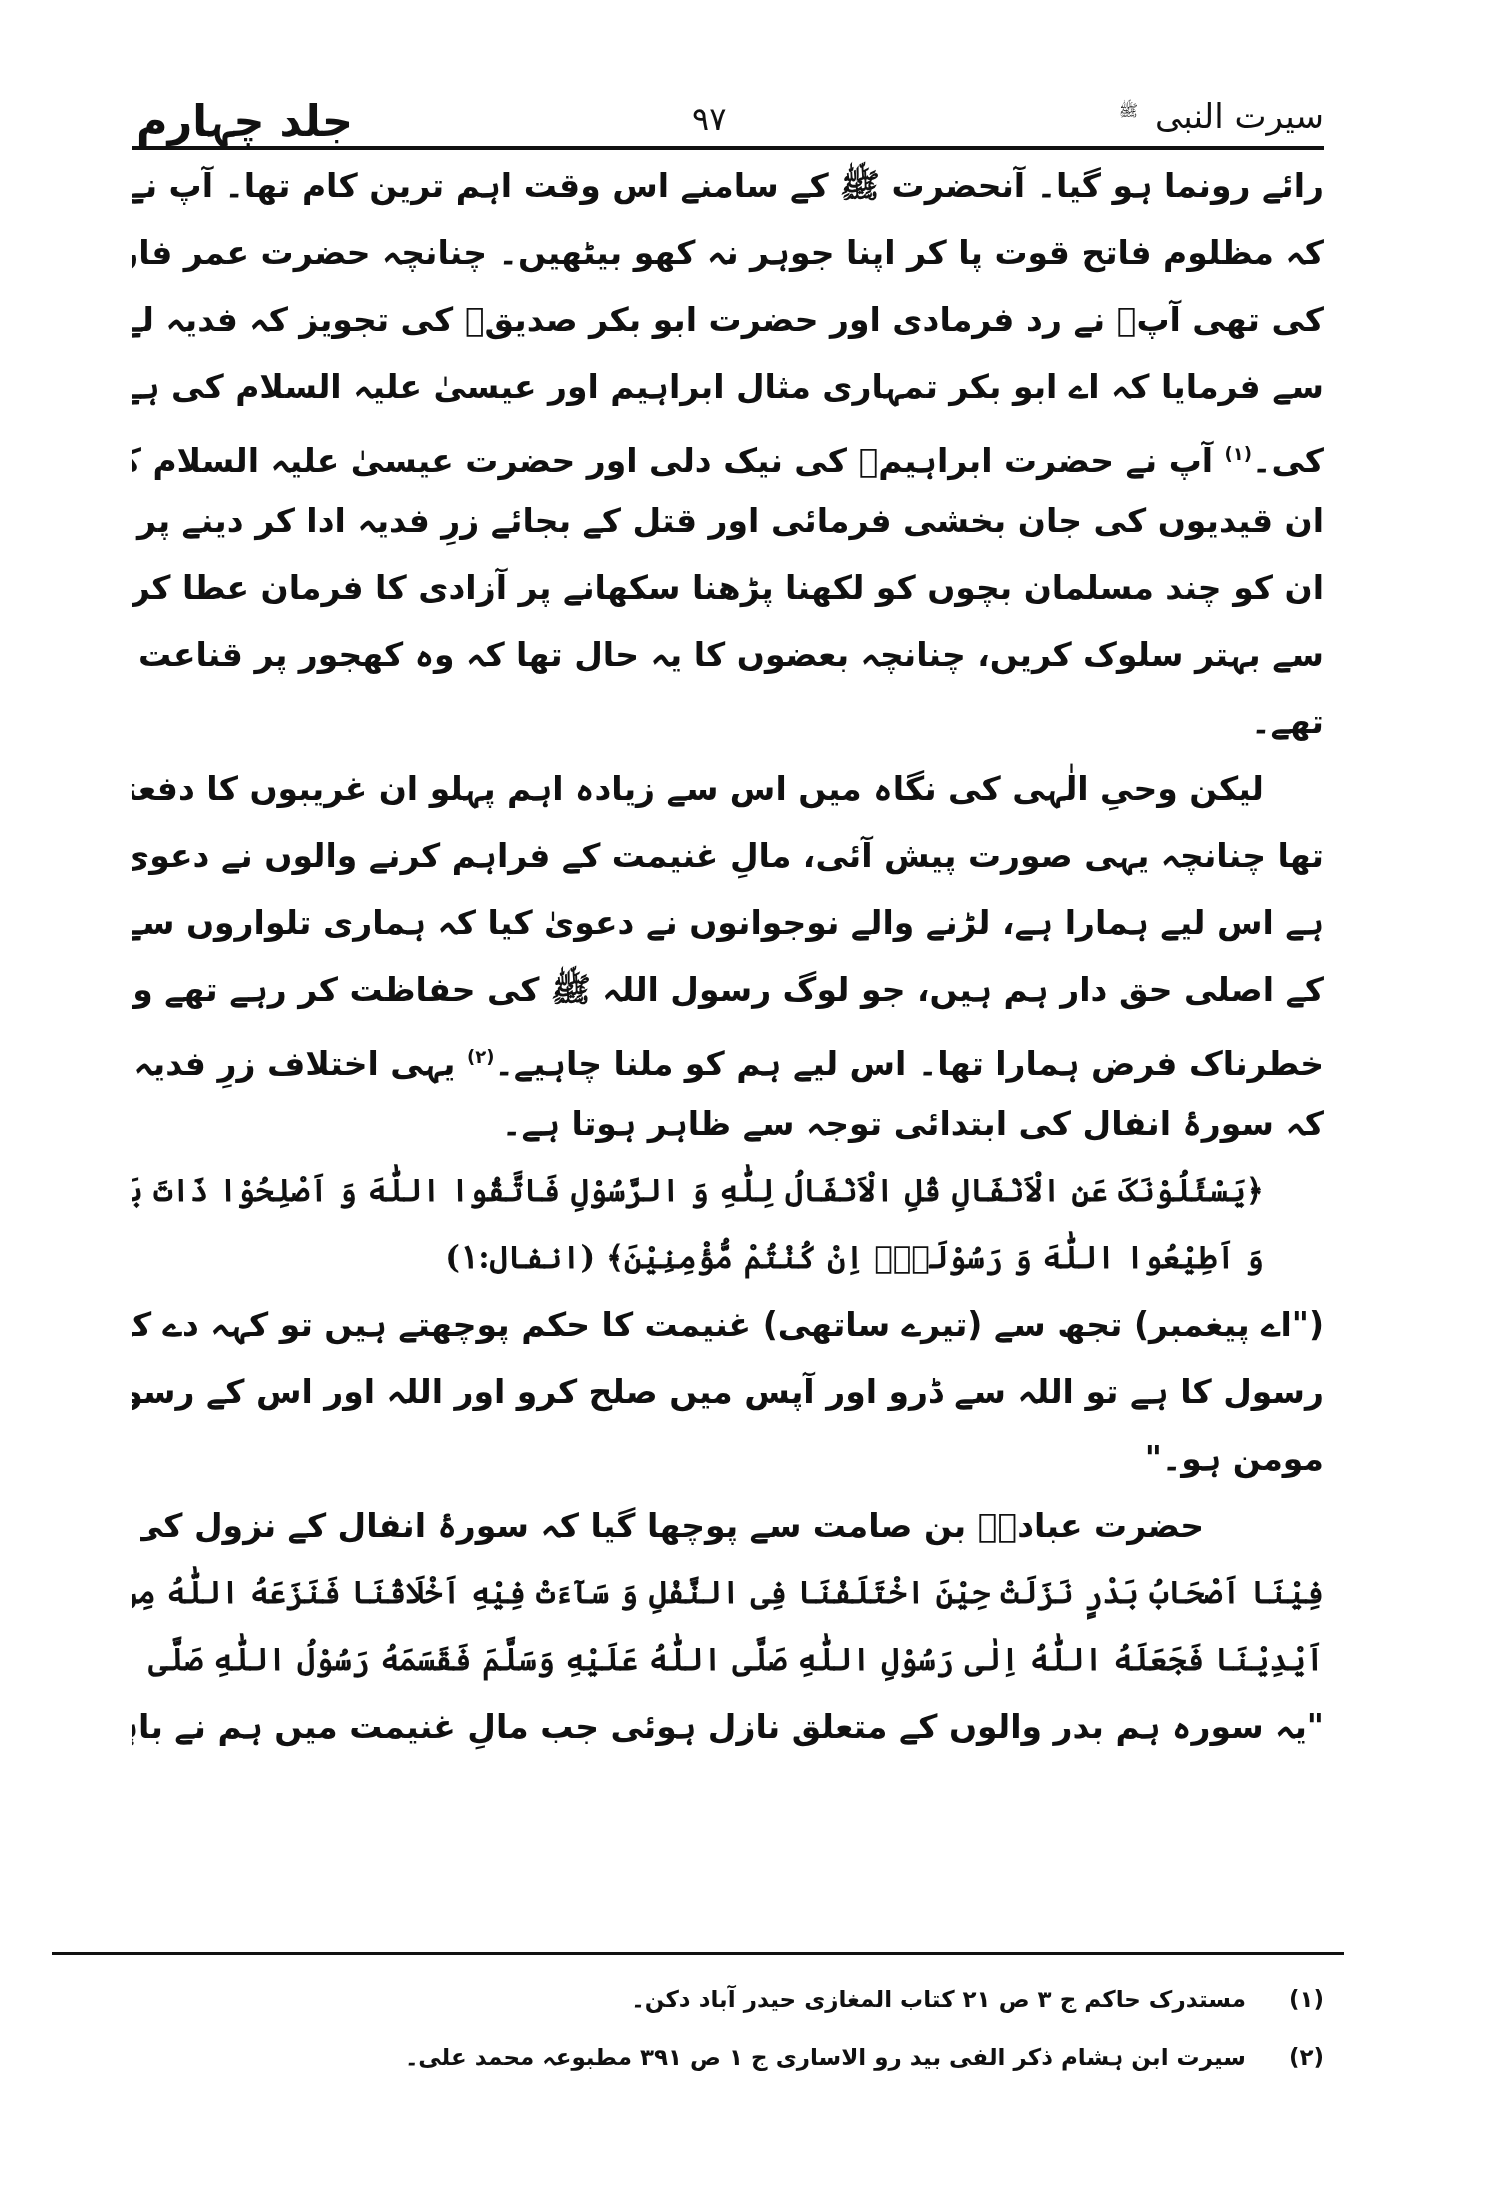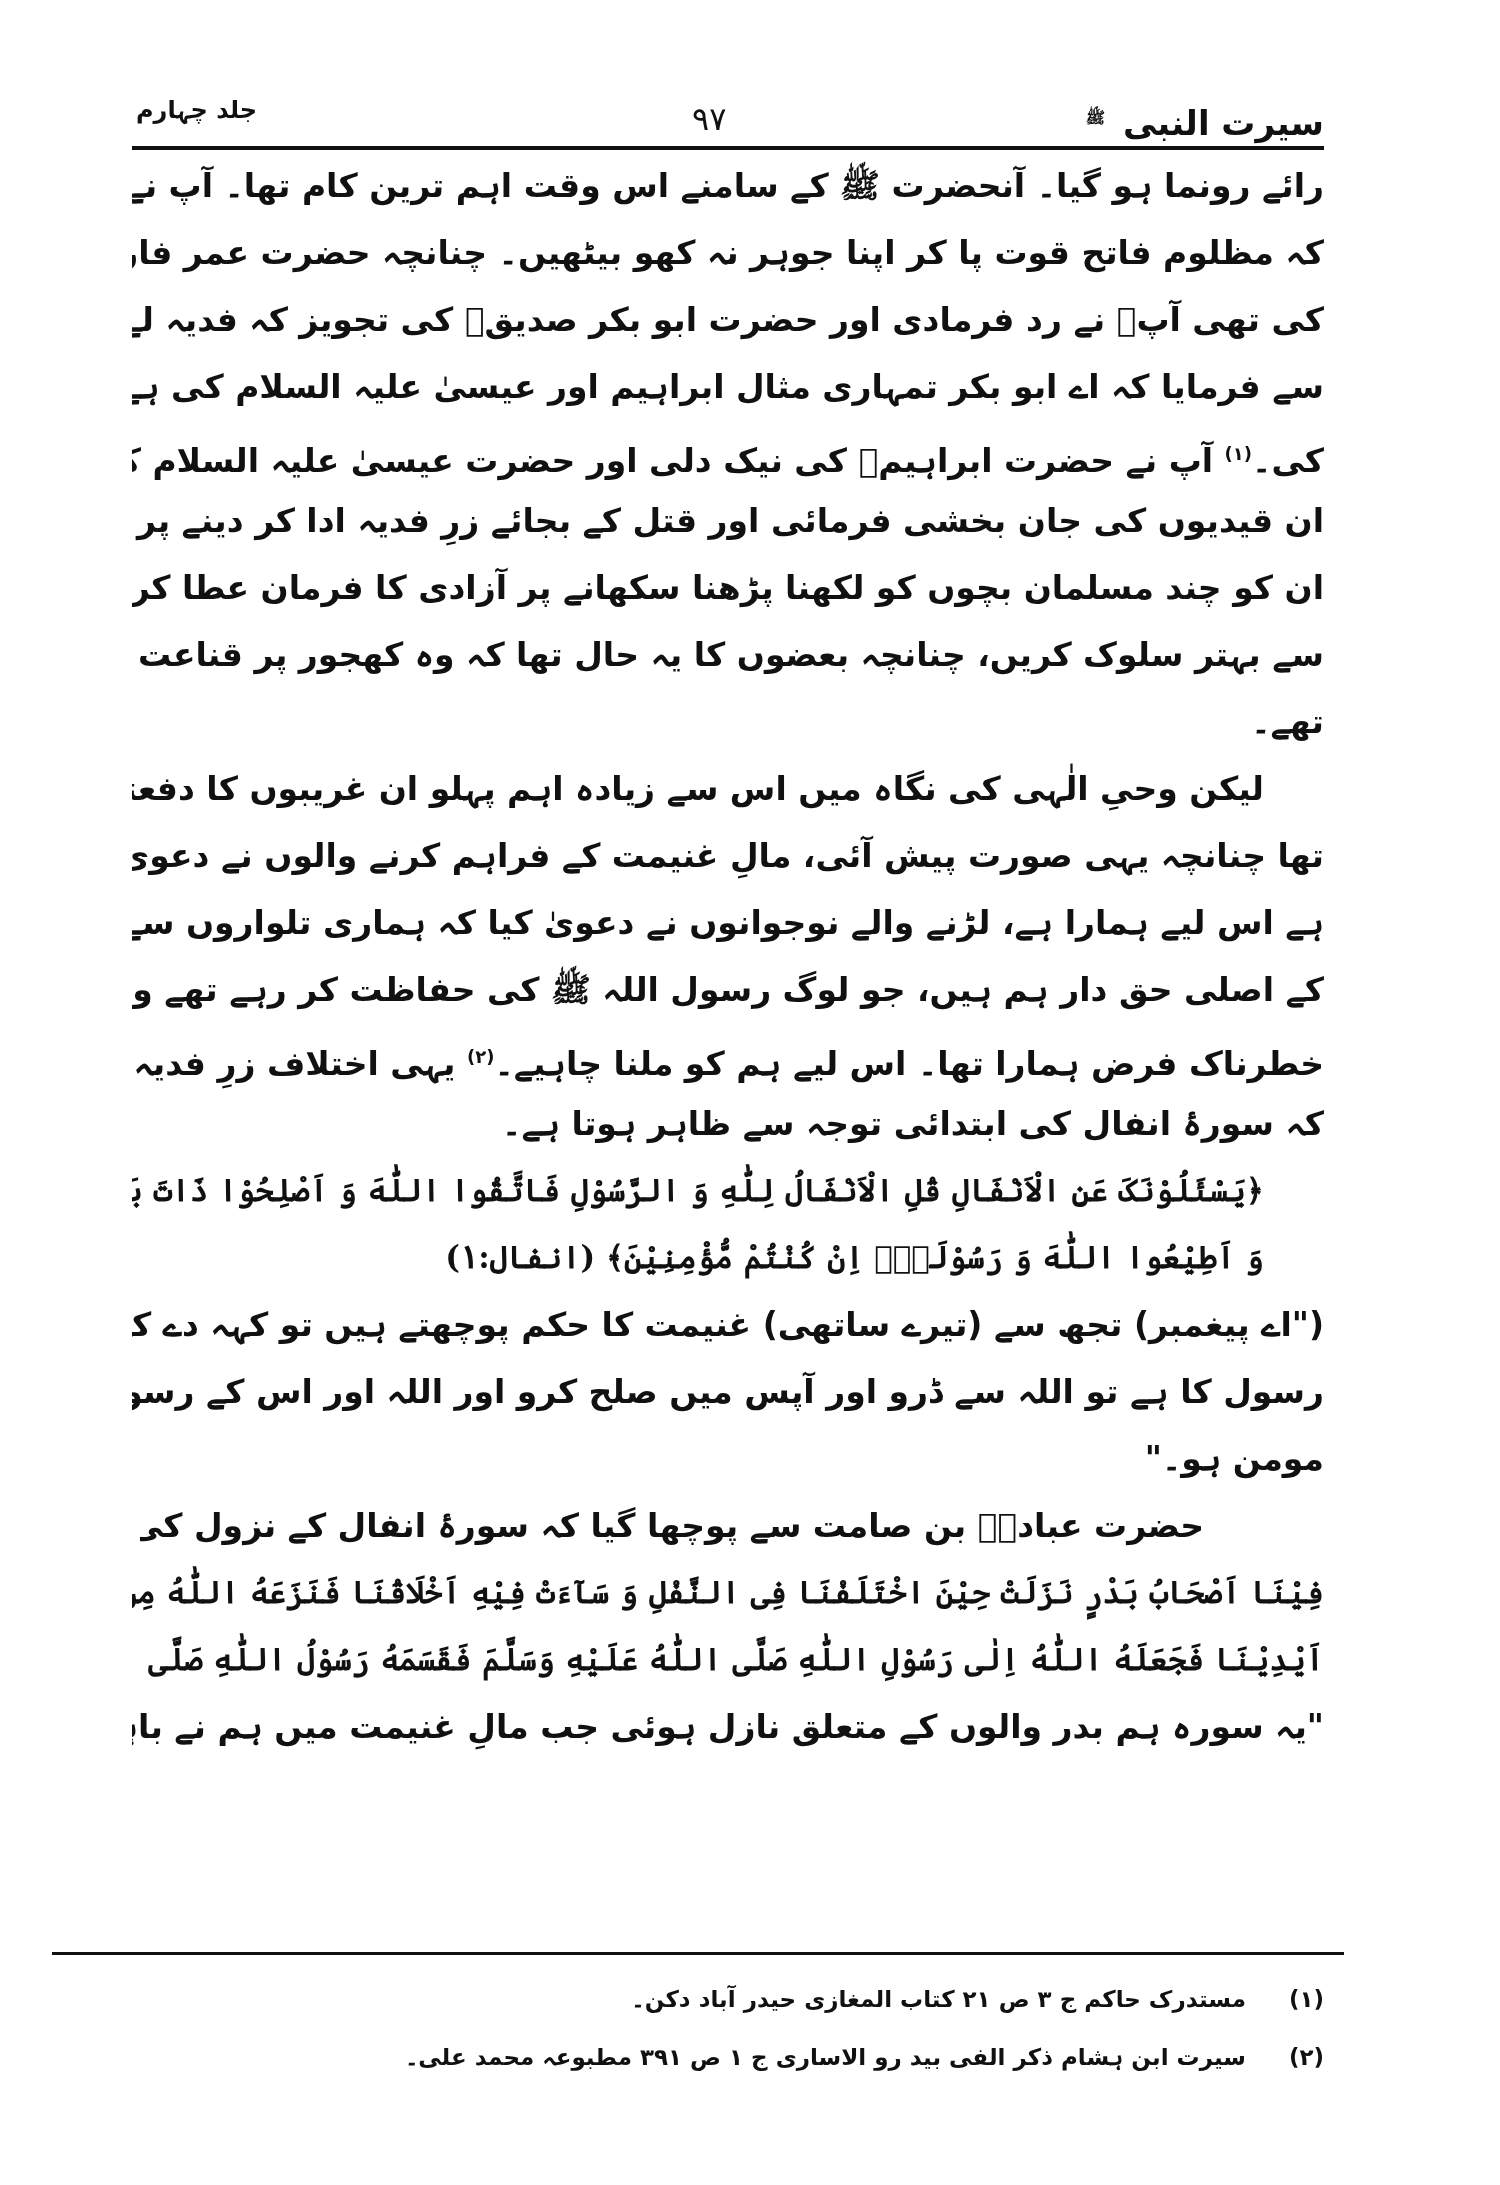--- a/index.html
+++ b/index.html
@@ -3,24 +3,24 @@
 <meta charset="utf-8">
 <style>
   html, body { margin: 0; padding: 0; background: #ffffff; }
   body {
     width: 1500px; height: 2185px; position: relative; overflow: hidden;
     font-family: "DejaVu Sans", sans-serif; color: #111111;
   }
   .page { position: absolute; left: 132px; top: 0; width: 1192px; height: 2185px; }
 
   .header { position: absolute; left: 0; right: 0; top: 92px; height: 54px; }
-  .hdr-title { position: absolute; right: 0; top: 4px; font-size: 34px; font-weight: bold; white-space: nowrap; margin-top: 7px; }
+  .hdr-title { position: absolute; right: 0; top: 4px; font-size: 34px; font-weight: normal; white-space: nowrap; }
   .hdr-title .honorific { font-size: 16px; vertical-align: super; margin-right: 6px; }
   .hdr-page { position: absolute; left: 560px; top: 8px; font-size: 32px; font-weight: normal; }
-  .hdr-vol { position: absolute; left: 4px; top: 4px; font-size: 24px; font-weight: bold; white-space: nowrap; text-align: right; }
+  .hdr-vol { position: absolute; left: 4px; top: 4px; font-size: 43px; font-weight: bold; white-space: nowrap; text-align: right; }
   .hdr-rule { position: absolute; left: 0; right: 0; top: 146px; height: 4px; background: #111; }
 
   .body { position: absolute; left: 0; right: 0; top: 152px; }
   .line {
     height: 67px; line-height: 67px; font-size: 33px;
     text-align: justify; text-align-last: justify; white-space: nowrap; overflow: hidden;
     font-weight: bold;
   }
   .line.short { text-align-last: right; margin-left: 8px; }
   .line.indent { padding-right: 120px; }

